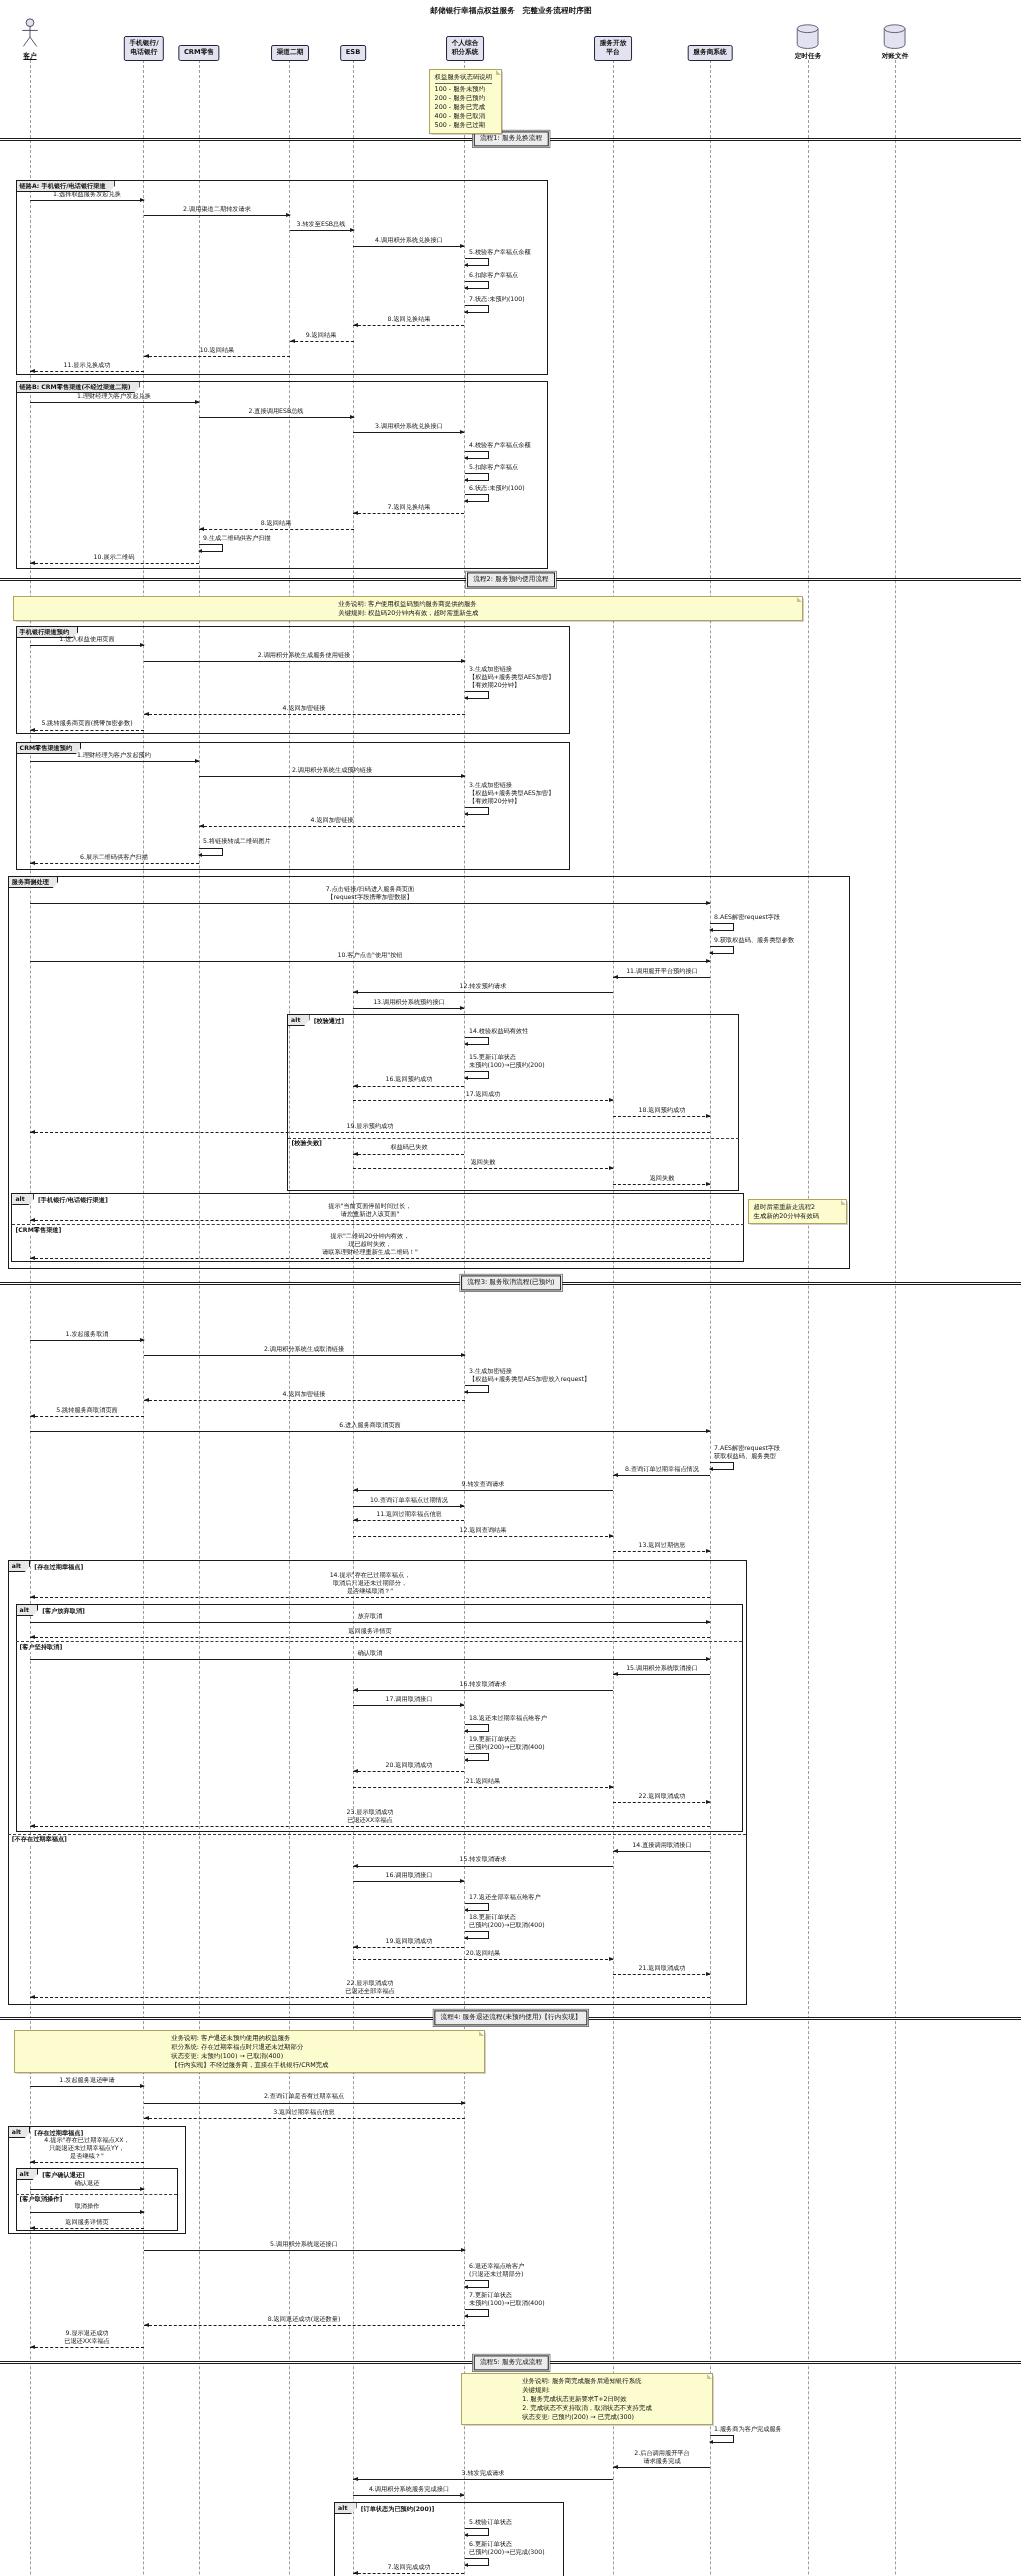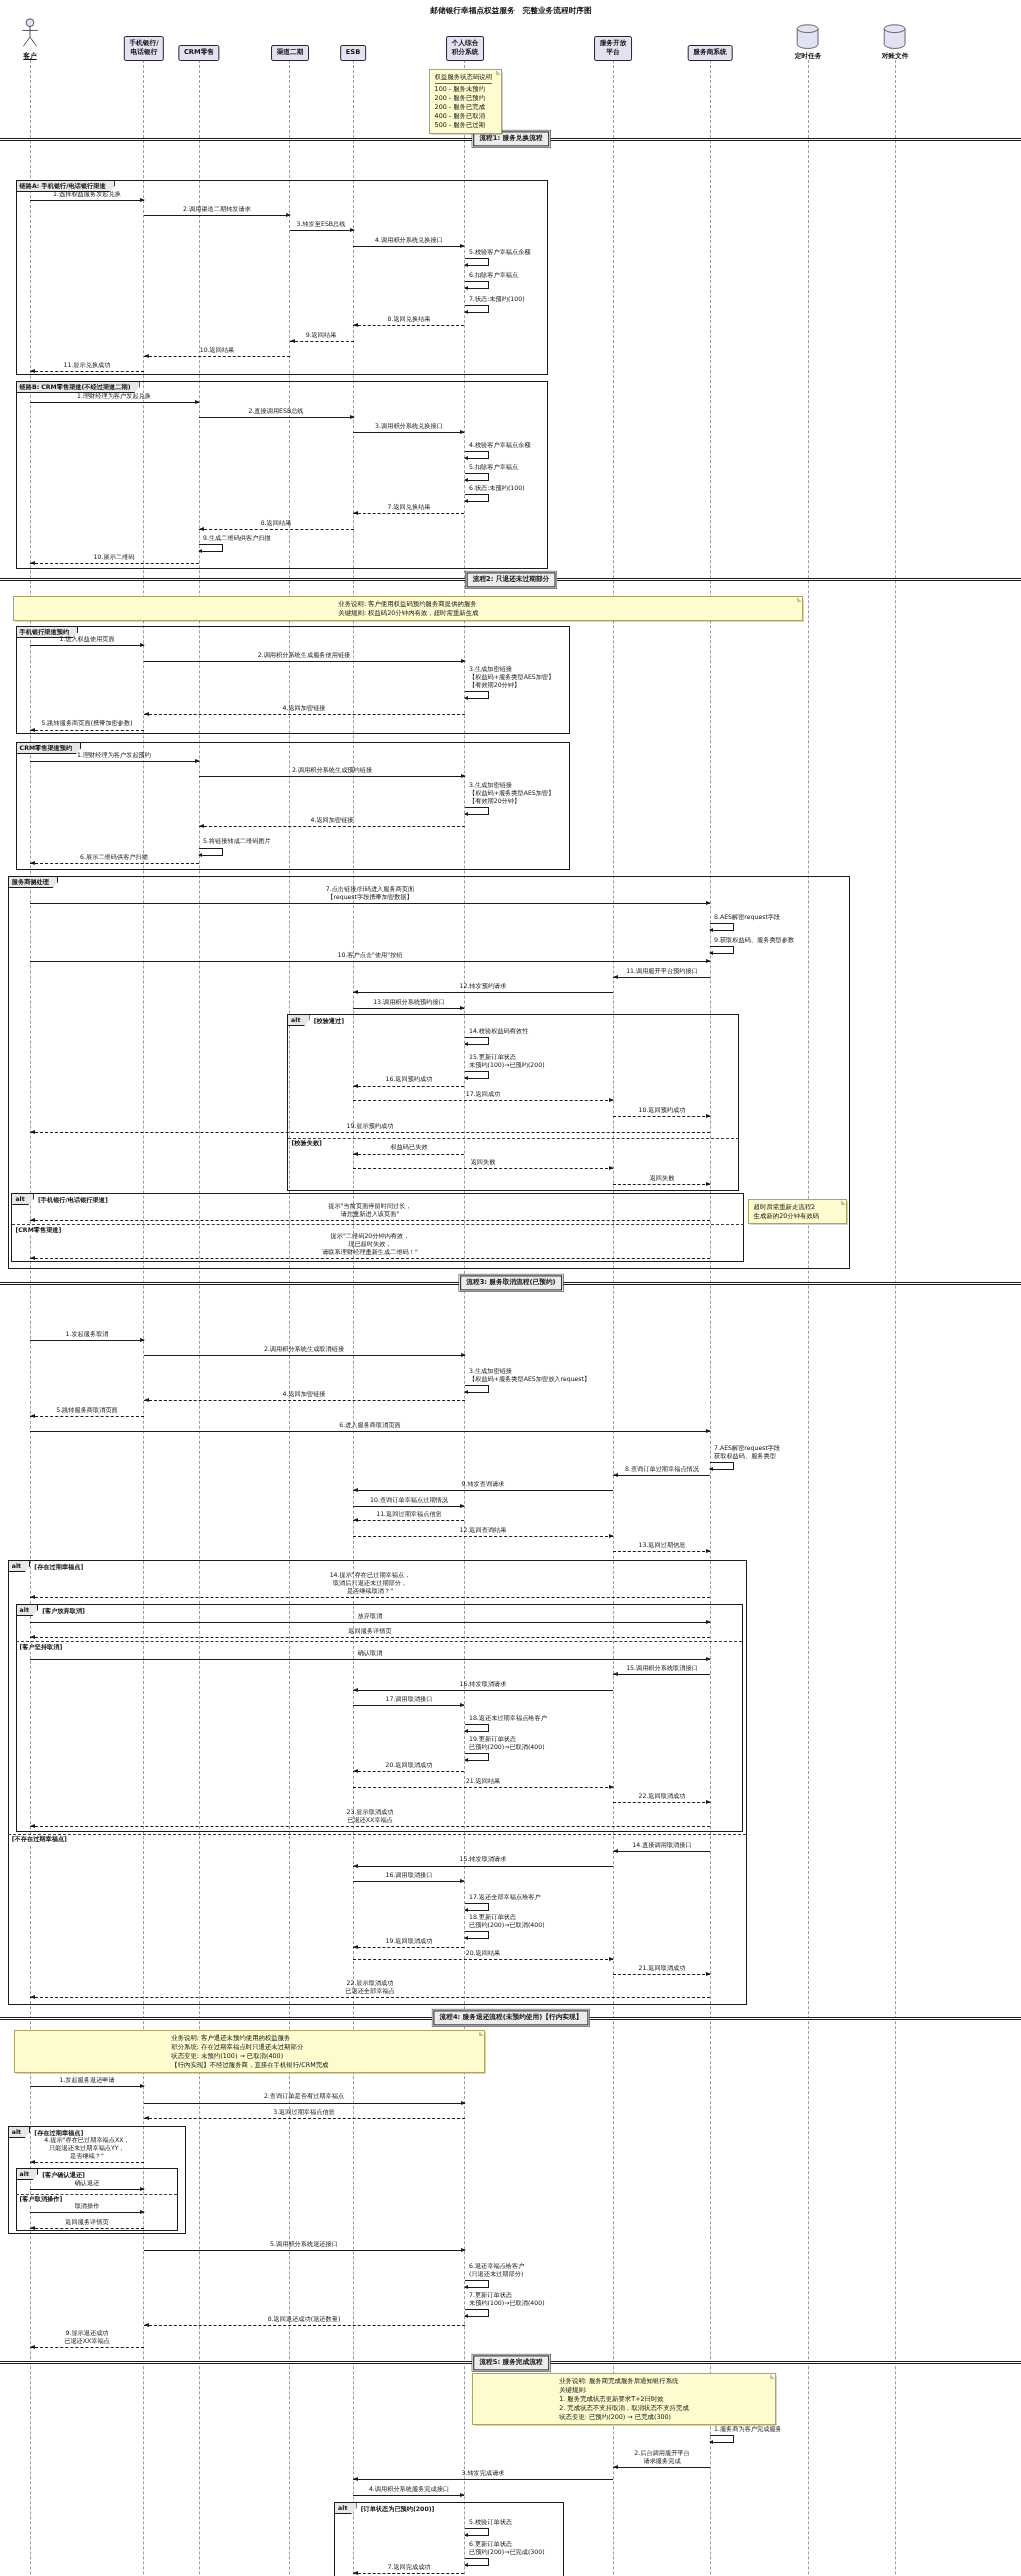--- a/index.html
+++ b/index.html
@@ -33,21 +33,21 @@
   .ah{position:absolute;width:0;height:0;border-top:2.3px solid transparent;border-bottom:2.3px solid transparent}
   .ah.right{right:-0.5px;top:-2.7px;border-left:5.2px solid #1b1b1b}
   .ah.left{left:-0.5px;top:-2.7px;border-right:5.2px solid #1b1b1b}
   .msg-label{position:absolute;font-size:6.2px;line-height:8px;white-space:nowrap;transform:translateX(-50%);text-align:center}
   .self-label{position:absolute;font-size:6.2px;line-height:8px;white-space:nowrap}
   .hook{position:absolute;width:24px;height:7.7px;border:0.7px solid #1b1b1b;border-left:none}
   .hook .ahl{position:absolute;left:-1px;bottom:-2.5px;width:0;height:0;
              border-top:2.3px solid transparent;border-bottom:2.3px solid transparent;border-right:4.6px solid #1b1b1b}
   .divline{position:absolute;left:0;width:100%;height:2.6px;border-top:0.8px solid #1b1b1b;border-bottom:0.8px solid #1b1b1b;background:#fff}
   .divlabel{position:absolute;transform:translate(-50%,-50%);background:#ECECEC;border:0.8px solid #1b1b1b;
-            box-shadow:0 0 0 1px #fff,0 0 0 1.5px #1b1b1b;padding:2.1px 5.2px;font-size:6.7px;font-weight:bold;white-space:nowrap}
+            box-shadow:0 0 0 1px #fff,0 0 0 1.5px #1b1b1b;padding:2.1px 5.2px;font-size:6.7px;font-weight:normal;white-space:nowrap}
 </style>
 </head>
 <body>
 
 <div id="canvas">
   <div class="title">邮储银行幸福点权益服务　完整业务流程时序图</div>
 <div class="lifeline" style="left: 30px; top: 60px; height: 3515px;"></div>
     <div class="lifeline" style="left: 143px; top: 60px; height: 3515px;"></div>
     <div class="lifeline" style="left: 199px; top: 60px; height: 3515px;"></div>
     <div class="lifeline" style="left: 289px; top: 60px; height: 3515px;"></div>
@@ -130,32 +130,32 @@
     <div class="fsep-guard" style="left: 18px; top: 2195px;">[客户取消操作]</div>
     <div class="frame" style="left: 334px; top: 2502px; width: 230px; height: 135px;">
       <div class="fhead">
         <div class="flab">alt</div>
         <div class="fguard">[订单状态为已预约(200)]</div>
       </div>
     </div>
     <div class="divline" style="top: 138px;"></div>
     <div class="divlabel" style="left: 511px; top: 139px;">流程1: 服务兑换流程</div>
     <div class="divline" style="top: 578px;"></div>
-    <div class="divlabel" style="left: 511px; top: 580px;">流程2: 只退还未过期部分</div>
+    <div class="divlabel" style="left: 511px; top: 580px;">流程2: 服务预约使用流程</div>
     <div class="divline" style="top: 1282px;"></div>
     <div class="divlabel" style="left: 511px; top: 1283px;">流程3: 服务取消流程(已预约)</div>
     <div class="divline" style="top: 2017px;"></div>
     <div class="divlabel" style="left: 511px; top: 2018px;">流程4: 服务退还流程(未预约使用)【行内实现】</div>
     <div class="divline" style="top: 2361px;"></div>
     <div class="divlabel" style="left: 511px; top: 2363px;">流程5: 服务完成流程</div>
     <div class="note" style="left: 429px; top: 69px; width: 73px;"><div class="fold"></div><div class="inner"><div class="note-title">权益服务状态码说明</div><div>100 - 服务未预约</div><div>200 - 服务已预约</div><div>200 - 服务已完成</div><div>400 - 服务已取消</div><div>500 - 服务已过期</div></div></div>
     <div class="note center" style="left: 13.4px; top: 596px; width: 790px;"><div class="fold"></div><div class="inner"><div>业务说明: 客户使用权益码预约服务商提供的服务</div><div>关键规则: 权益码20分钟内有效，超时需重新生成</div></div></div>
     <div class="note" style="left: 748px; top: 1199px; width: 99px;"><div class="fold"></div><div class="inner"><div>超时后需重新走流程2</div><div>生成新的20分钟有效码</div></div></div>
     <div class="note center" style="left: 14.4px; top: 2030px; width: 471px;"><div class="fold"></div><div class="inner"><div>业务说明: 客户退还未预约使用的权益服务</div><div>积分系统: 存在过期幸福点时只退还未过期部分</div><div>状态变更: 未预约(100) → 已取消(400)</div><div>【行内实现】不经过服务商，直接在手机银行/CRM完成</div></div></div>
-    <div class="note center" style="left: 472px; top: 2373px; width: 304px;"><div class="fold"></div><div class="inner"><div>业务说明: 服务商完成服务后通知银行系统</div><div>关键规则:</div><div>1. 服务完成状态更新要求T+2日时效</div><div>2. 完成状态不支持取消，取消状态不支持完成</div><div>状态变更: 已预约(200) → 已完成(300)</div></div></div>
+    <div class="note center" style="left: 461px; top: 2373px; width: 252px;"><div class="fold"></div><div class="inner"><div>业务说明: 服务商完成服务后通知银行系统</div><div>关键规则:</div><div>1. 服务完成状态更新要求T+2日时效</div><div>2. 完成状态不支持取消，取消状态不支持完成</div><div>状态变更: 已预约(200) → 已完成(300)</div></div></div>
     <div class="msg-line solid" style="left: 30px; top: 200px; width: 114px;">
       <div class="ah right"></div>
     </div>
     <div class="msg-label" style="left: 87px; top: 190px;">
       <div>1.选择权益服务发起兑换</div>
     </div>
     <div class="msg-line solid" style="left: 144px; top: 215px; width: 146px;">
       <div class="ah right"></div>
     </div>
     <div class="msg-label" style="left: 217px; top: 205px;">

